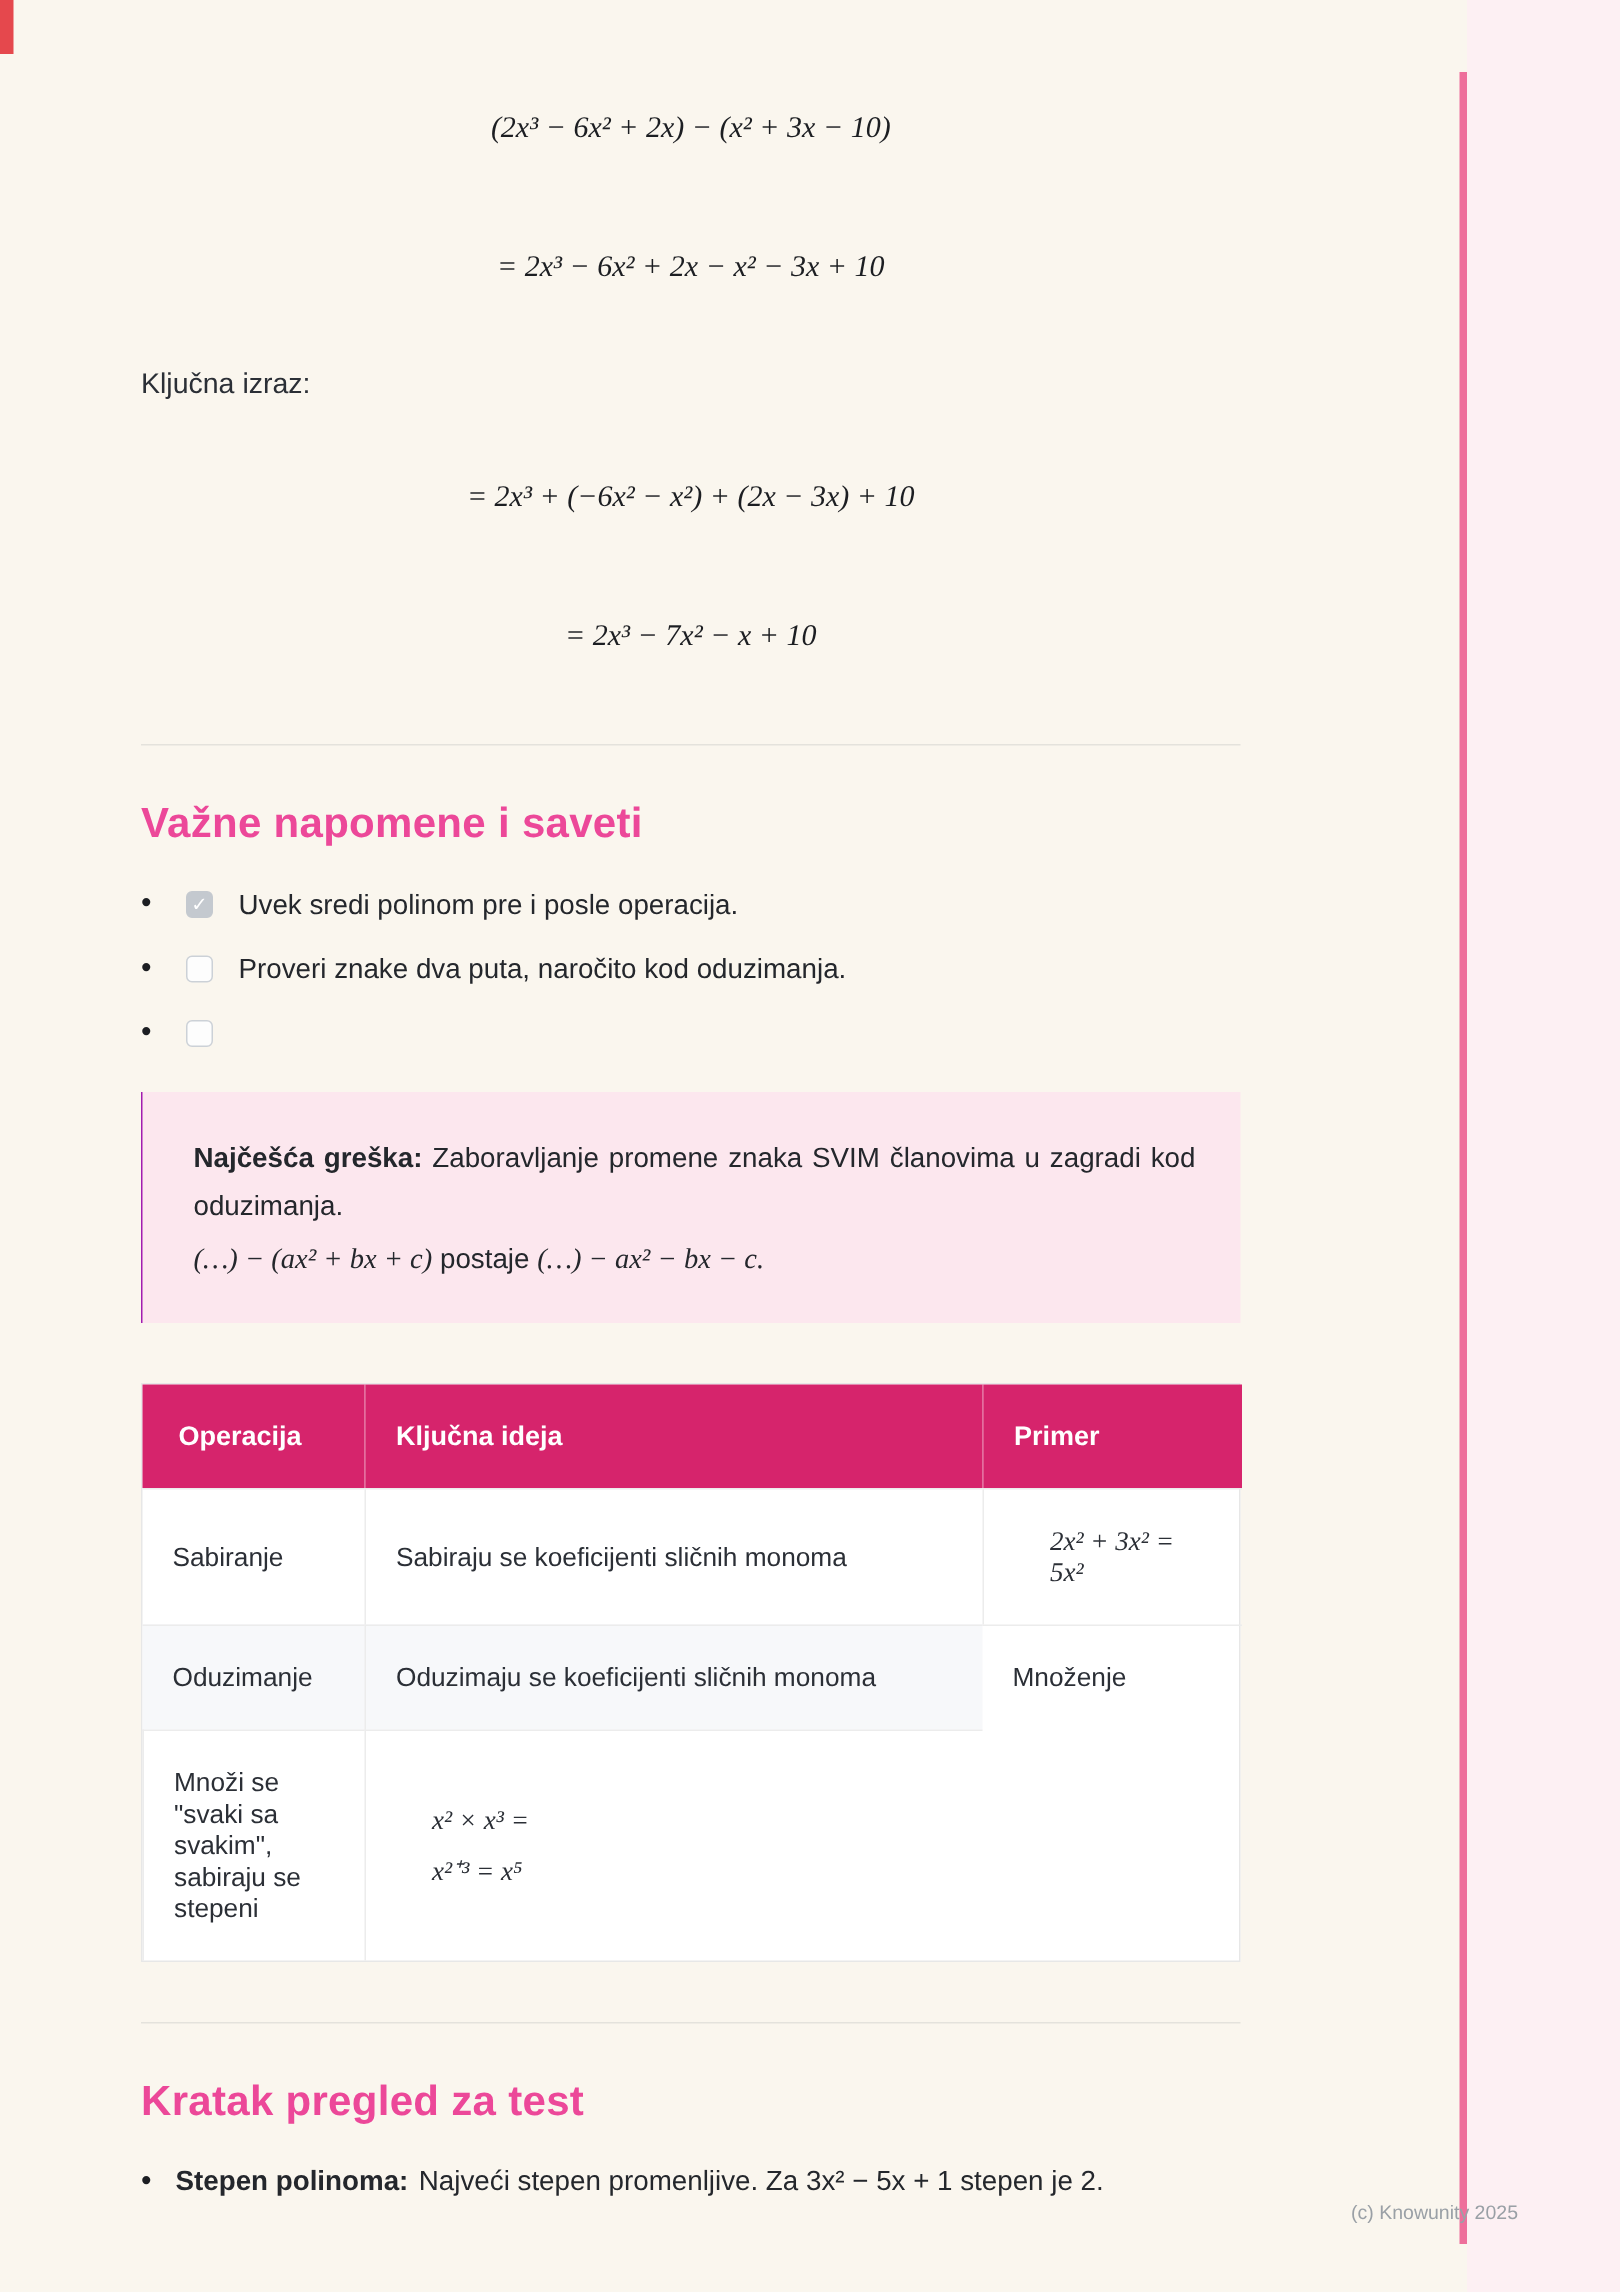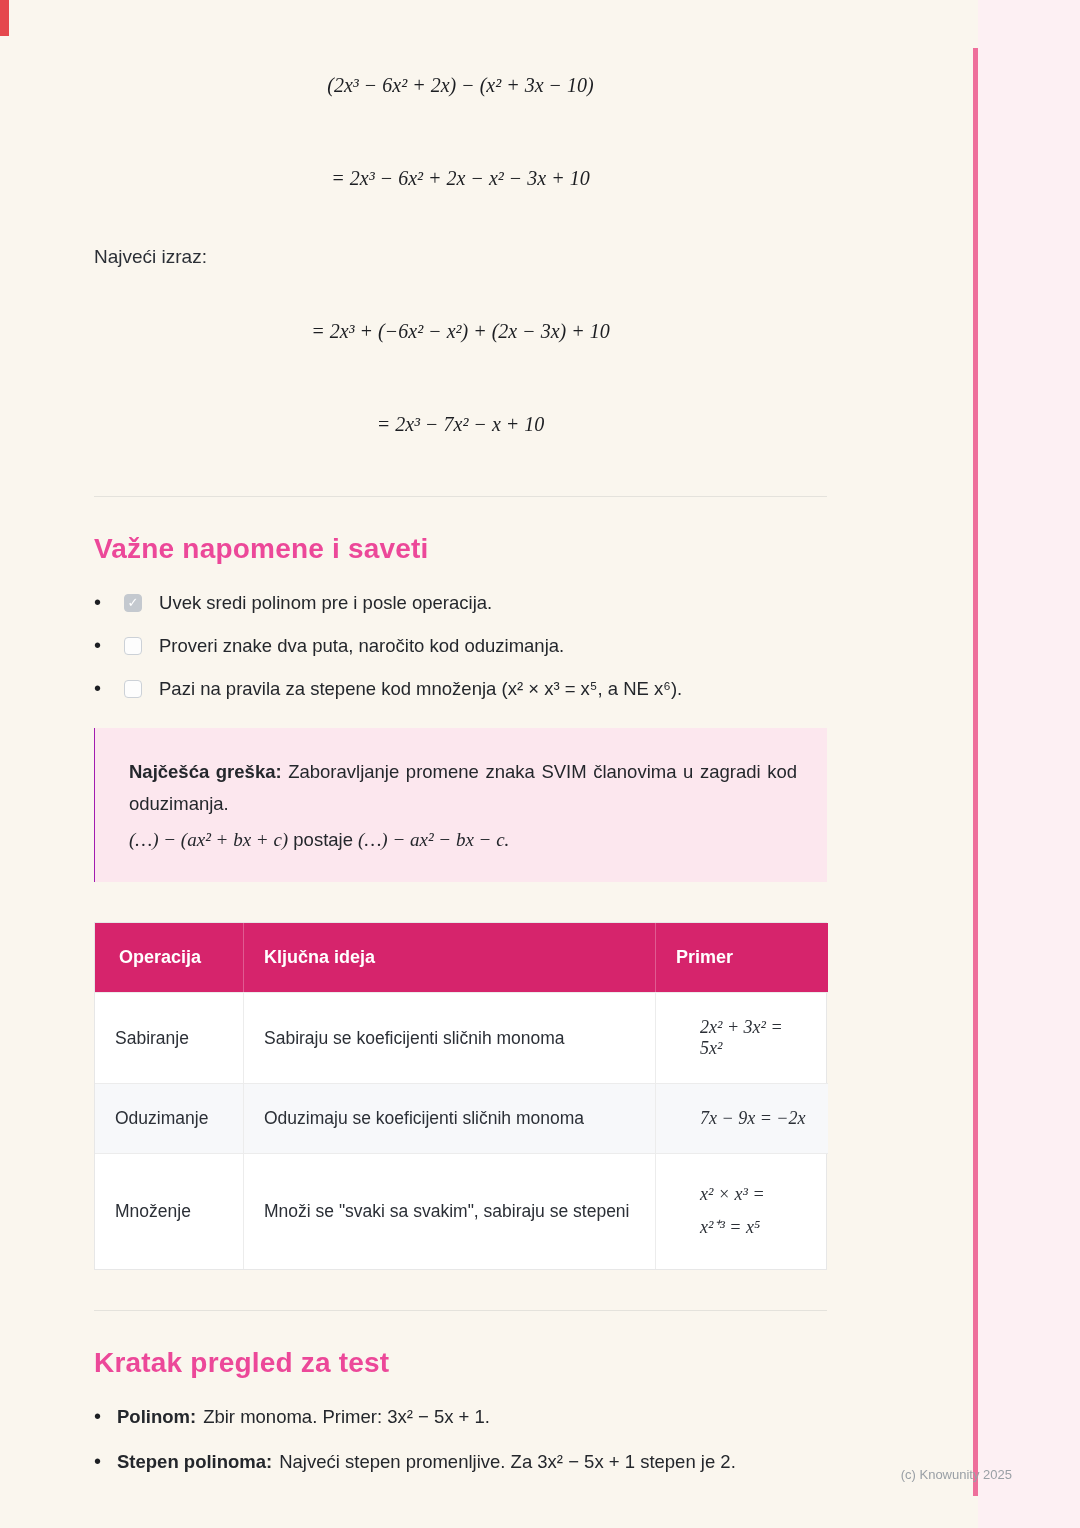--- a/index.html
+++ b/index.html
@@ -118,42 +118,41 @@
 <div class="left-stripe"></div>
 <div class="right-col"></div>
 <div class="right-line"></div>
 
 <div class="content">
 
   <div class="math formula f1">(2x³ − 6x² + 2x) − (x² + 3x − 10)</div>
 
   <div class="math formula f2">= 2x³ − 6x² + 2x − x² − 3x + 10</div>
 
-  <div class="plain-label">Najveći izraz:</div>
+  <div class="plain-label">Ključna izraz:</div>
 
   <div class="math formula f3">= 2x³ + (−6x² − x²) + (2x − 3x) + 10</div>
 
   <div class="math formula f4">= 2x³ − 7x² − x + 10</div>
 
   <hr class="divider">
 
   <h2 class="pink-heading">Važne napomene i saveti</h2>
 
   <ul class="check-list">
     <li class="check-item">
       <span class="cb checked"></span>
       <span>Uvek sredi polinom pre i posle operacija.</span>
     </li>
     <li class="check-item">
       <span class="cb"></span>
       <span>Proveri znake dva puta, naročito kod oduzimanja.</span>
     </li>
     <li class="check-item">
       <span class="cb"></span>
-      <span>Pazi na pravila za stepene kod množenja (x² × x³ = x⁵, a NE x⁶).</span>
     </li>
   </ul>
 
   <div class="callout">
     <span class="lead">Najčešća greška:</span>
     <span>Zaboravljanje promene znaka SVIM članovima u zagradi kod oduzimanja.</span>
     <div class="math-line">
       <span class="math-part">(…) − (ax² + bx + c)</span>
       <span> postaje </span>
       <span class="math-part">(…) − ax² − bx − c.</span>
@@ -164,40 +163,36 @@
     <div class="cell head first-col">Operacija</div>
     <div class="cell head">Ključna ideja</div>
     <div class="cell head">Primer</div>
 
     <div class="cell first-col">Sabiranje</div>
     <div class="cell">Sabiraju se koeficijenti sličnih monoma</div>
     <div class="cell primer">2x² + 3x² = 5x²</div>
 
     <div class="cell first-col row-even">Oduzimanje</div>
     <div class="cell row-even">Oduzimaju se koeficijenti sličnih monoma</div>
-    <div class="cell primer row-even">7x − 9x = −2x</div>
 
     <div class="cell first-col">Množenje</div>
     <div class="cell">Množi se "svaki sa svakim", sabiraju se stepeni</div>
     <div class="cell primer">
       <div class="two-line">
         <div>x² × x³ =</div>
         <div>x²⁺³ = x⁵</div>
       </div>
     </div>
   </div>
 
   <hr class="divider2">
 
   <h2 class="pink-heading">Kratak pregled za test</h2>
 
   <ul class="review-list">
     <li class="review-item">
-      <span><b class="lead">Polinom:</b><span>Zbir monoma. Primer: 3x² − 5x + 1.</span></span>
-    </li>
-    <li class="review-item">
       <span><b class="lead">Stepen polinoma:</b><span>Najveći stepen promenljive. Za 3x² − 5x + 1 stepen je 2.</span></span>
     </li>
   </ul>
 
 </div>
 
 <div class="footer-credit">(c) Knowunity 2025</div>
 
 </body></html>

